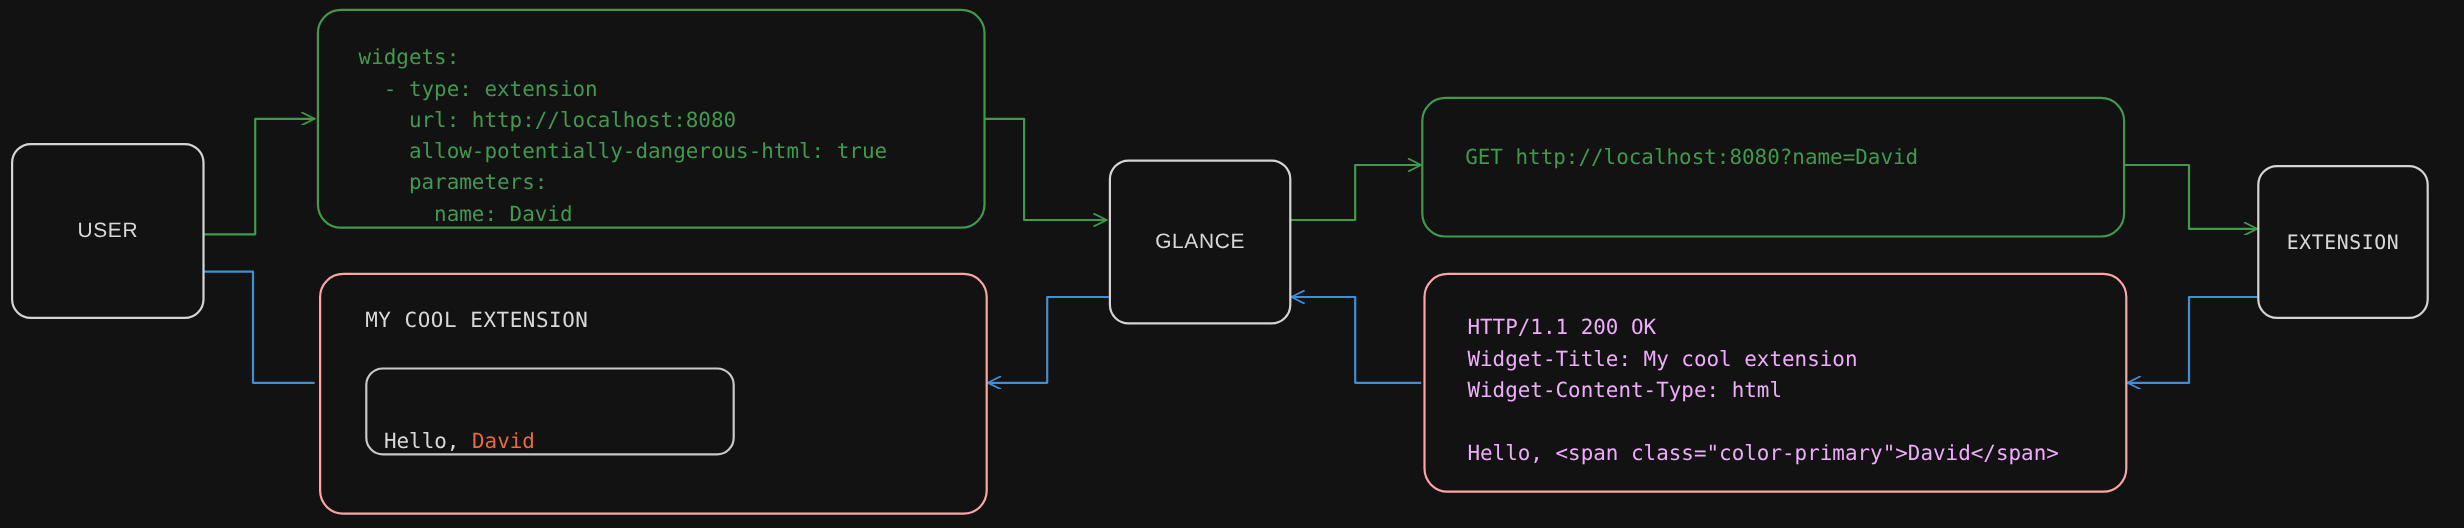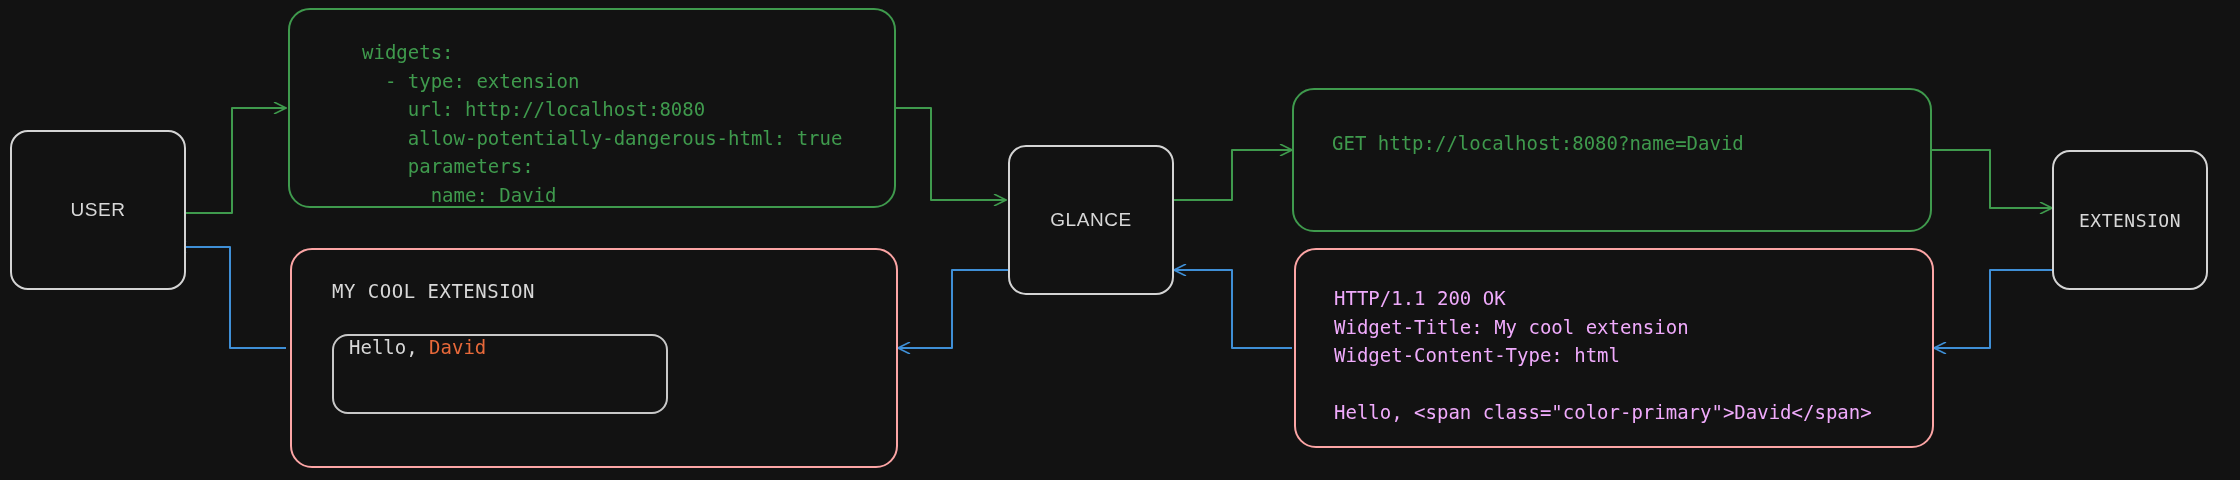--- a/index.html
+++ b/index.html
@@ -63,21 +63,21 @@
   }
   .code {
     font-family: "DejaVu Sans Mono", monospace;
     font-size: 19px;
     line-height: 28.5px;
     white-space: pre;
     margin: 0;
   }
   .code-green { color: #3f9a4d; }
   .code-blue  { color: #f0abfc; }
-  .pad-yaml { padding: 28px 12px 0 36px; margin-left: 36px; }
+  .pad-yaml { padding: 28px 12px 0 36px; }
   .pad-get  { padding: 39px 0 0 38px; }
   .pad-resp { padding: 34px 0 0 38px; }
 
   .widget-title {
     font-family: "DejaVu Sans Mono", monospace;
     font-size: 19px;
     color: #d8d8d8;
     letter-spacing: 0.5px;
     padding: 30px 0 0 40px;
     margin: 0;
@@ -87,21 +87,21 @@
     position: absolute;
     left: 30px;
     top: 60px;
     width: 300px;
     height: 76px;
     box-sizing: border-box;
     border: 2px solid #c8c8c8;
     border-radius: 16px;
     background: #121212;
     display: flex;
-    align-items: flex-start;
+    align-items: flex-end;
   }
   .widget-inner p {
     margin: 0;
     padding-left: 15px;
     font-family: "DejaVu Sans Mono", monospace;
     font-size: 19px;
     color: #d8d8d8;
     white-space: pre;
   }
   .accent-orange { color: #e8693a; }
@@ -151,21 +151,21 @@
     url: http://localhost:8080
     allow-potentially-dangerous-html: true
     parameters:
       name: David</pre>
   </div>
 
   <div class="node node-actor" style="left:1008px; top:145px; width:166px; height:150px;">
     <span class="node-label">GLANCE</span>
   </div>
 
-  <div class="box box-green" style="left:1292px; top:88px; width:640px; height:144px;">
+  <div class="box box-green" style="left:1292px; top:88px; width:640px; height:128px;">
     <pre class="code code-green pad-get">GET http://localhost:8080?name=David</pre>
   </div>
 
   <div class="node node-actor mono" style="left:2052px; top:150px; width:156px; height:140px;">
     <span class="node-label">EXTENSION</span>
   </div>
 
   <div class="box box-blue" style="left:1294px; top:248px; width:640px; height:200px;">
     <pre class="code code-blue pad-resp">HTTP/1.1 200 OK
 Widget-Title: My cool extension

